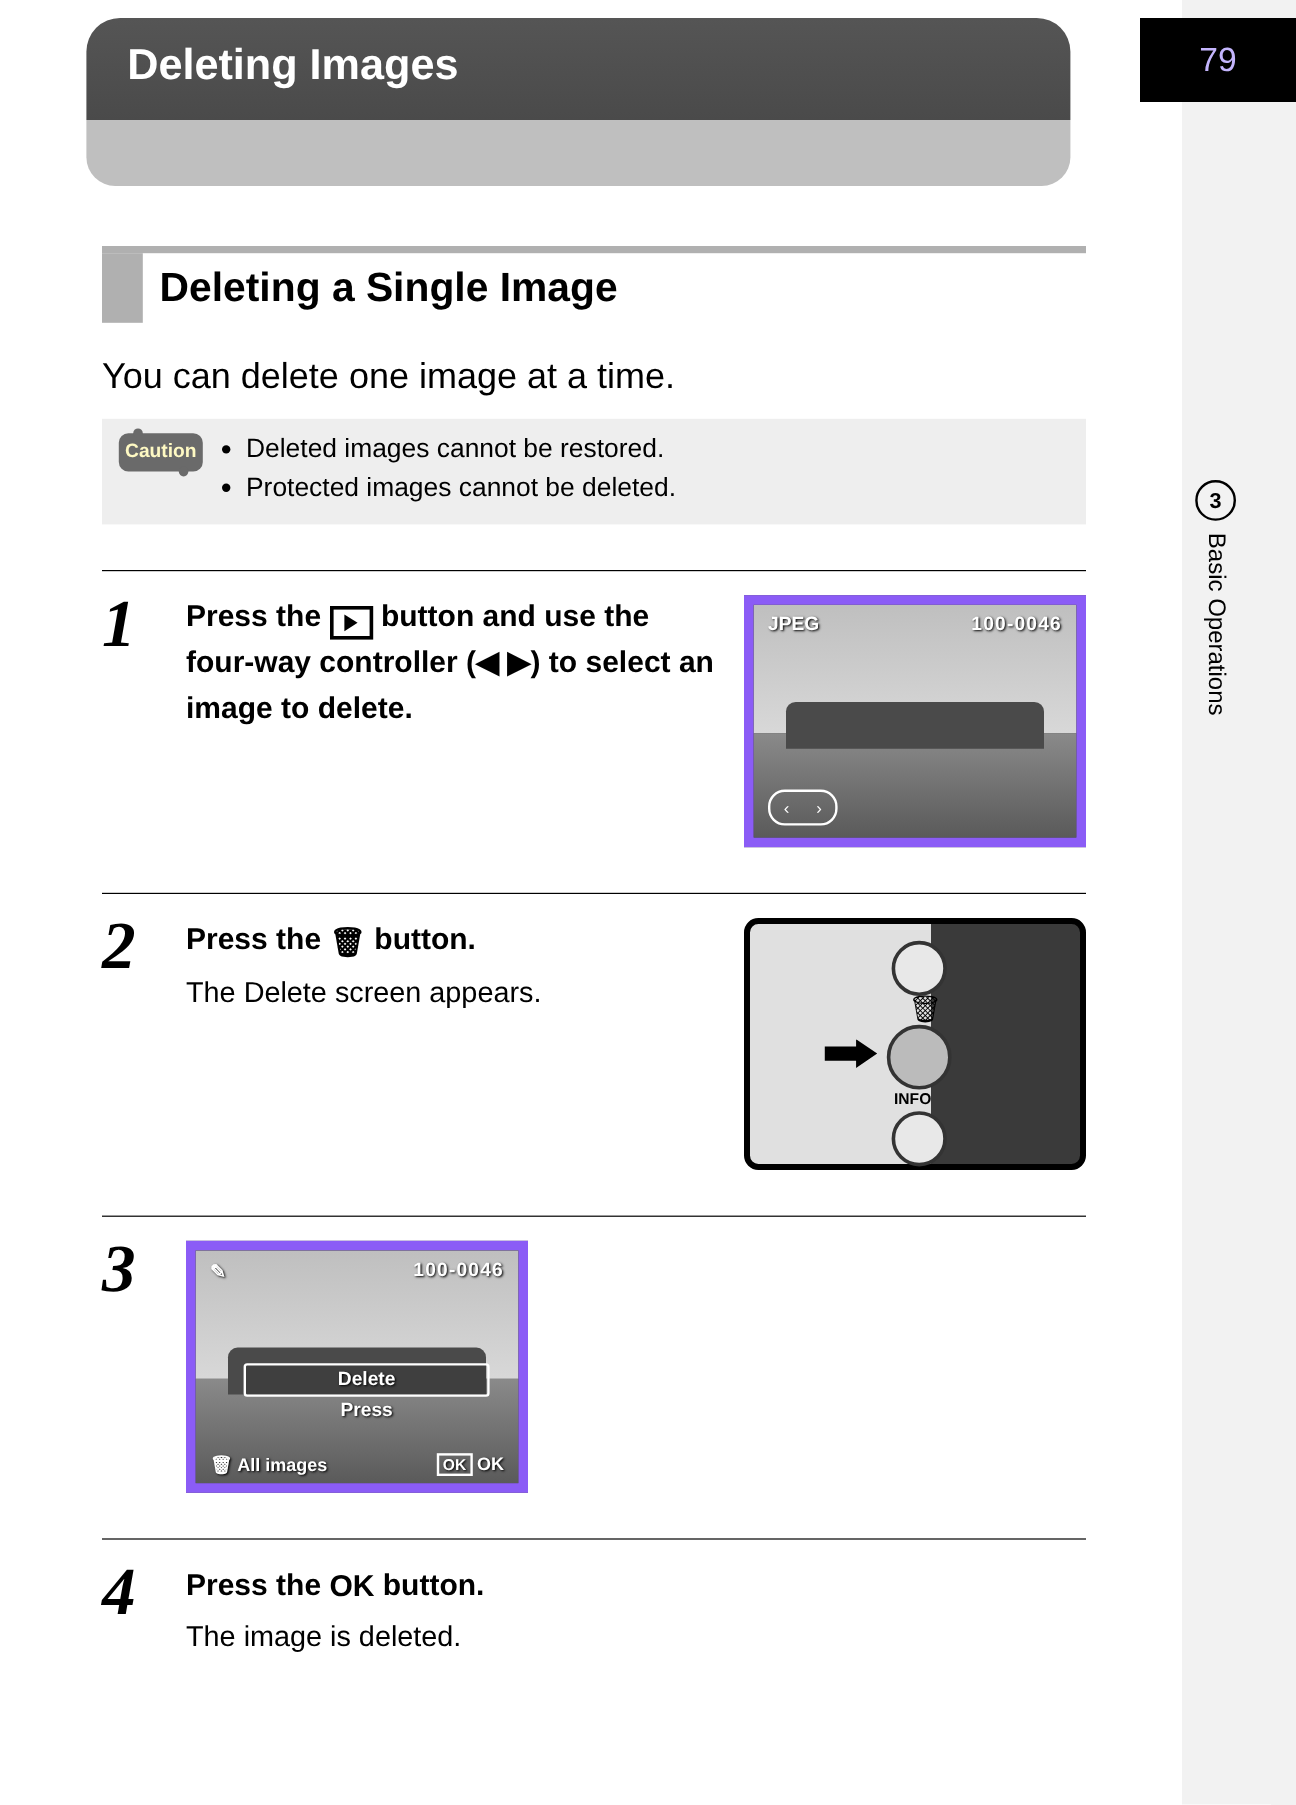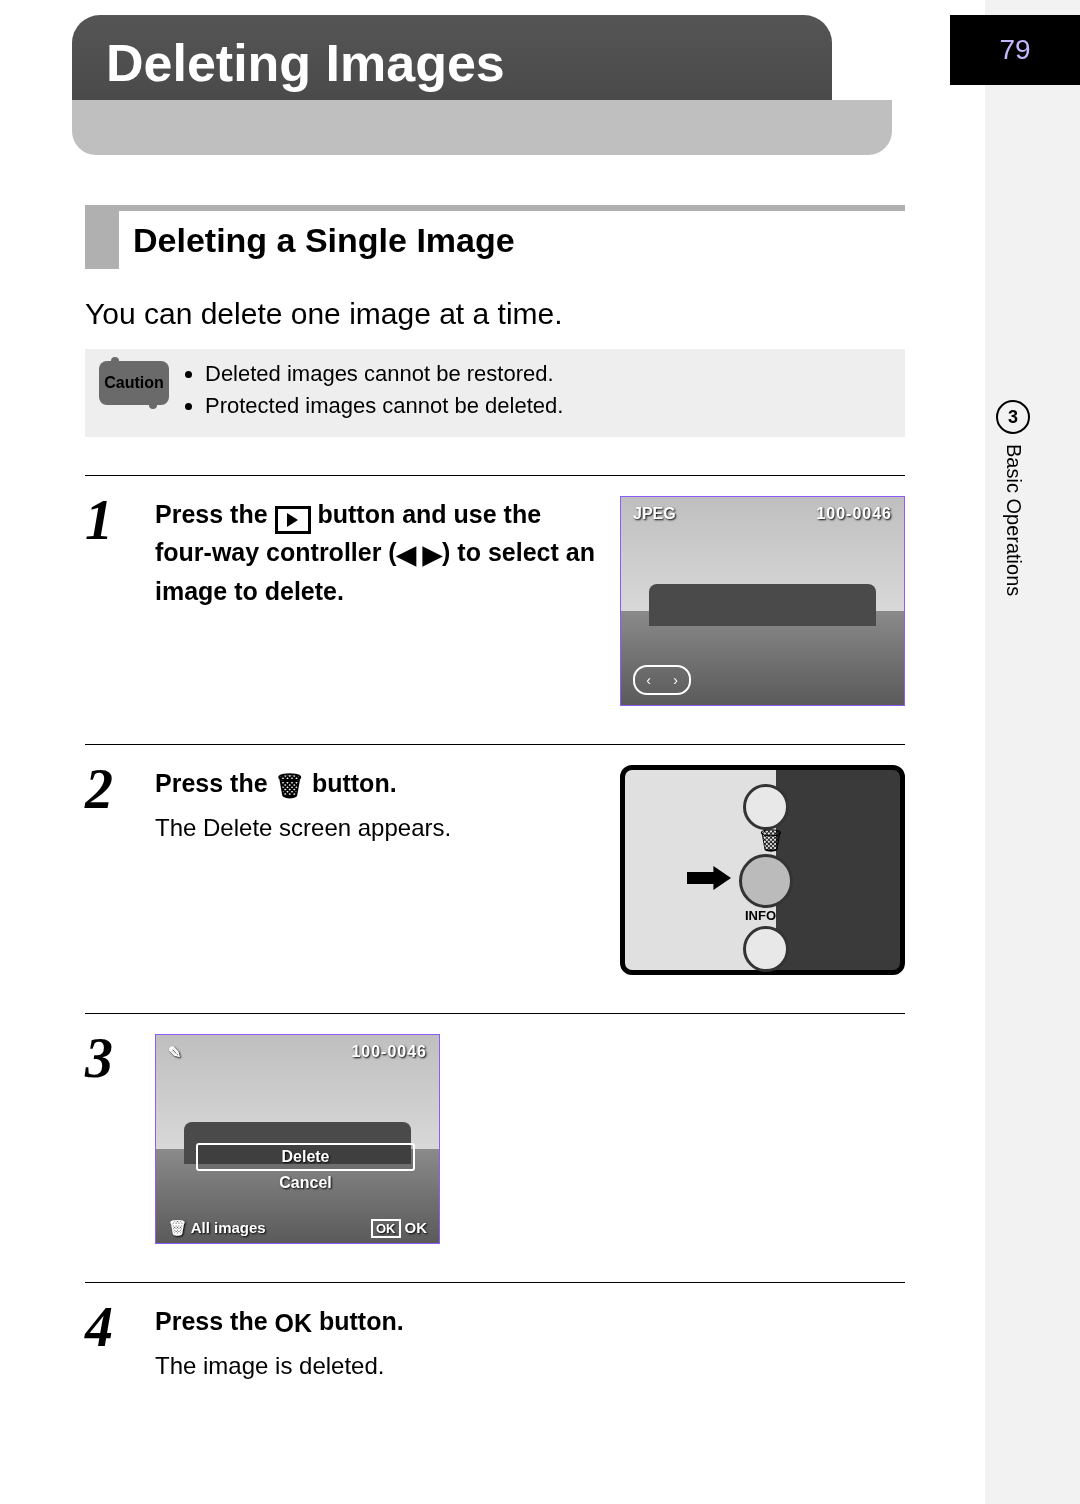--- a/index.html
+++ b/index.html
@@ -1,40 +1,40 @@
 <!DOCTYPE html>
 <html><head>
 <meta charset="utf-8">
 <style>
   html,body{margin:0;padding:0;background:#fff;font-family:Arial,Helvetica,sans-serif;color:#000}
   .page{width:1080px;height:1504px;position:relative;background:#fff;overflow:hidden}
   .right-gutter{position:absolute;top:0;right:0;width:95px;height:1504px;background:#f2f2f2}
   .pagenum-box{position:absolute;top:15px;right:0;width:130px;height:70px;background:#000;color:#c4b5fd;display:flex;align-items:center;justify-content:center;font-size:28px}
-  .title-tab{position:absolute;top:15px;left:72px;width:760px;height:85px;background:linear-gradient(#555,#4a4a4a);border-top-left-radius:28px;border-top-right-radius:28px;color:#fff;font-size:52px;font-weight:bold;display:flex;align-items:flex-start;padding:18px 0 0 34px;box-sizing:border-box}
+  .title-tab{position:absolute;top:15px;left:72px;width:820px;height:85px;background:linear-gradient(#555,#4a4a4a);border-top-left-radius:28px;border-top-right-radius:28px;color:#fff;font-size:36px;font-weight:bold;display:flex;align-items:flex-start;padding:18px 0 0 34px;box-sizing:border-box}
   .title-shadow{position:absolute;top:100px;left:72px;width:820px;height:55px;background:#bfbfbf;border-bottom-left-radius:24px;border-bottom-right-radius:24px}
   .content{position:absolute;top:180px;left:85px;width:820px}
   .subhead{border-top:6px solid #b0b0b0;margin-top:25px;display:flex;align-items:stretch}
   .subhead .bar{width:34px;background:#b0b0b0;height:58px}
   .subhead h2{margin:0;font-size:34px;font-weight:bold;padding:10px 0 0 14px}
   .intro{font-size:30px;margin:28px 0 18px 0}
   .caution-row{background:#eee;padding:12px 14px;display:flex;align-items:flex-start;gap:18px}
-  .caution-badge{display:inline-flex;align-items:center;justify-content:center;width:70px;height:44px;background:#6a6a6a;color:#000000;font-size:16px;font-weight:bold;border-radius:8px;position:relative}
+  .caution-badge{display:inline-flex;align-items:center;justify-content:center;width:70px;height:32px;background:#6a6a6a;color:#fef9c3;font-size:16px;font-weight:bold;border-radius:8px;position:relative}
   .caution-badge:before,.caution-badge:after{content:"";position:absolute;background:#6a6a6a;width:8px;height:8px;border-radius:50%}
   .caution-badge:before{top:-4px;left:12px}
   .caution-badge:after{bottom:-4px;right:12px}
   .caution-list{font-size:22px;margin:0;padding-left:18px}
   .caution-list li{margin-bottom:6px}
   .step{border-top:1px solid #000;margin-top:38px;padding-top:20px;display:flex;gap:20px}
   .step-num{font-family:"Times New Roman",serif;font-style:italic;font-weight:bold;font-size:56px;width:50px;flex:none;line-height:1;margin-top:-4px}
   .step-body{flex:1;display:flex;gap:20px}
   .step-text{flex:1}
   .step-text .bold{font-weight:bold;font-size:25px;line-height:1.5}
   .step-text .plain{font-size:24px;margin-top:10px}
   .step-fig{width:285px;flex:none}
-  .lcd{width:285px;height:210px;background:#4a4a4a;border:1px solid #8b5cf6;box-sizing:border-box;position:relative;overflow:hidden;font-family:Arial;color:#fff}
+  .lcd{width:285px;height:210px;background:#4a4a4a;border:8px solid #8b5cf6;box-sizing:border-box;position:relative;overflow:hidden;font-family:Arial;color:#fff}
   .lcd .sky{position:absolute;top:0;left:0;right:0;height:55%;background:linear-gradient(#bfbfbf,#d8d8d8)}
   .lcd .ground{position:absolute;bottom:0;left:0;right:0;height:45%;background:linear-gradient(#8a8a8a,#5a5a5a)}
   .lcd .trees{position:absolute;left:10%;right:10%;top:42%;height:20%;background:#4a4a4a;border-radius:8px 8px 0 0}
   .lcd .tl{position:absolute;top:8px;left:12px;font-size:16px;font-weight:bold;text-shadow:1px 1px 2px #000}
   .lcd .tr{position:absolute;top:8px;right:12px;font-size:16px;font-weight:bold;letter-spacing:1px;text-shadow:1px 1px 2px #000}
   .lcd .navpill{position:absolute;left:12px;bottom:10px;width:54px;height:26px;border:2px solid #fff;border-radius:14px;display:flex;align-items:center;justify-content:space-around;font-size:14px}
   .camera-back{width:285px;height:210px;border:5px solid #000;border-radius:12px;box-sizing:border-box;position:relative;background:linear-gradient(90deg,#e0e0e0 0%,#e0e0e0 55%,#3a3a3a 55%,#3a3a3a 100%)}
   .camera-back .btn{position:absolute;width:40px;height:40px;border:3px solid #333;border-radius:50%;background:#e8e8e8;left:118px}
   .camera-back .btn.top{top:14px}
   .camera-back .btn.mid{top:84px;background:#bbb;width:48px;height:48px;left:114px}
@@ -140,21 +140,21 @@
       <div class="step-body">
         <div class="step-fig">
           <div class="lcd">
             <div class="sky"></div>
               <div class="ground"></div>
               <div class="trees"></div>
             <div class="tl">✎</div>
             <div class="tr">100-0046</div>
             <div class="menu">
               <div class="item sel">Delete</div>
-              <div class="item">Cancel</div>
+              <div class="item">Press</div>
             </div>
             <div class="footer">
               <span>🗑 <span>All images</span></span>
               <span><span class="okbox">OK</span><span>OK</span></span>
             </div>
           </div>
         </div>
       </div>
     </div>
 

